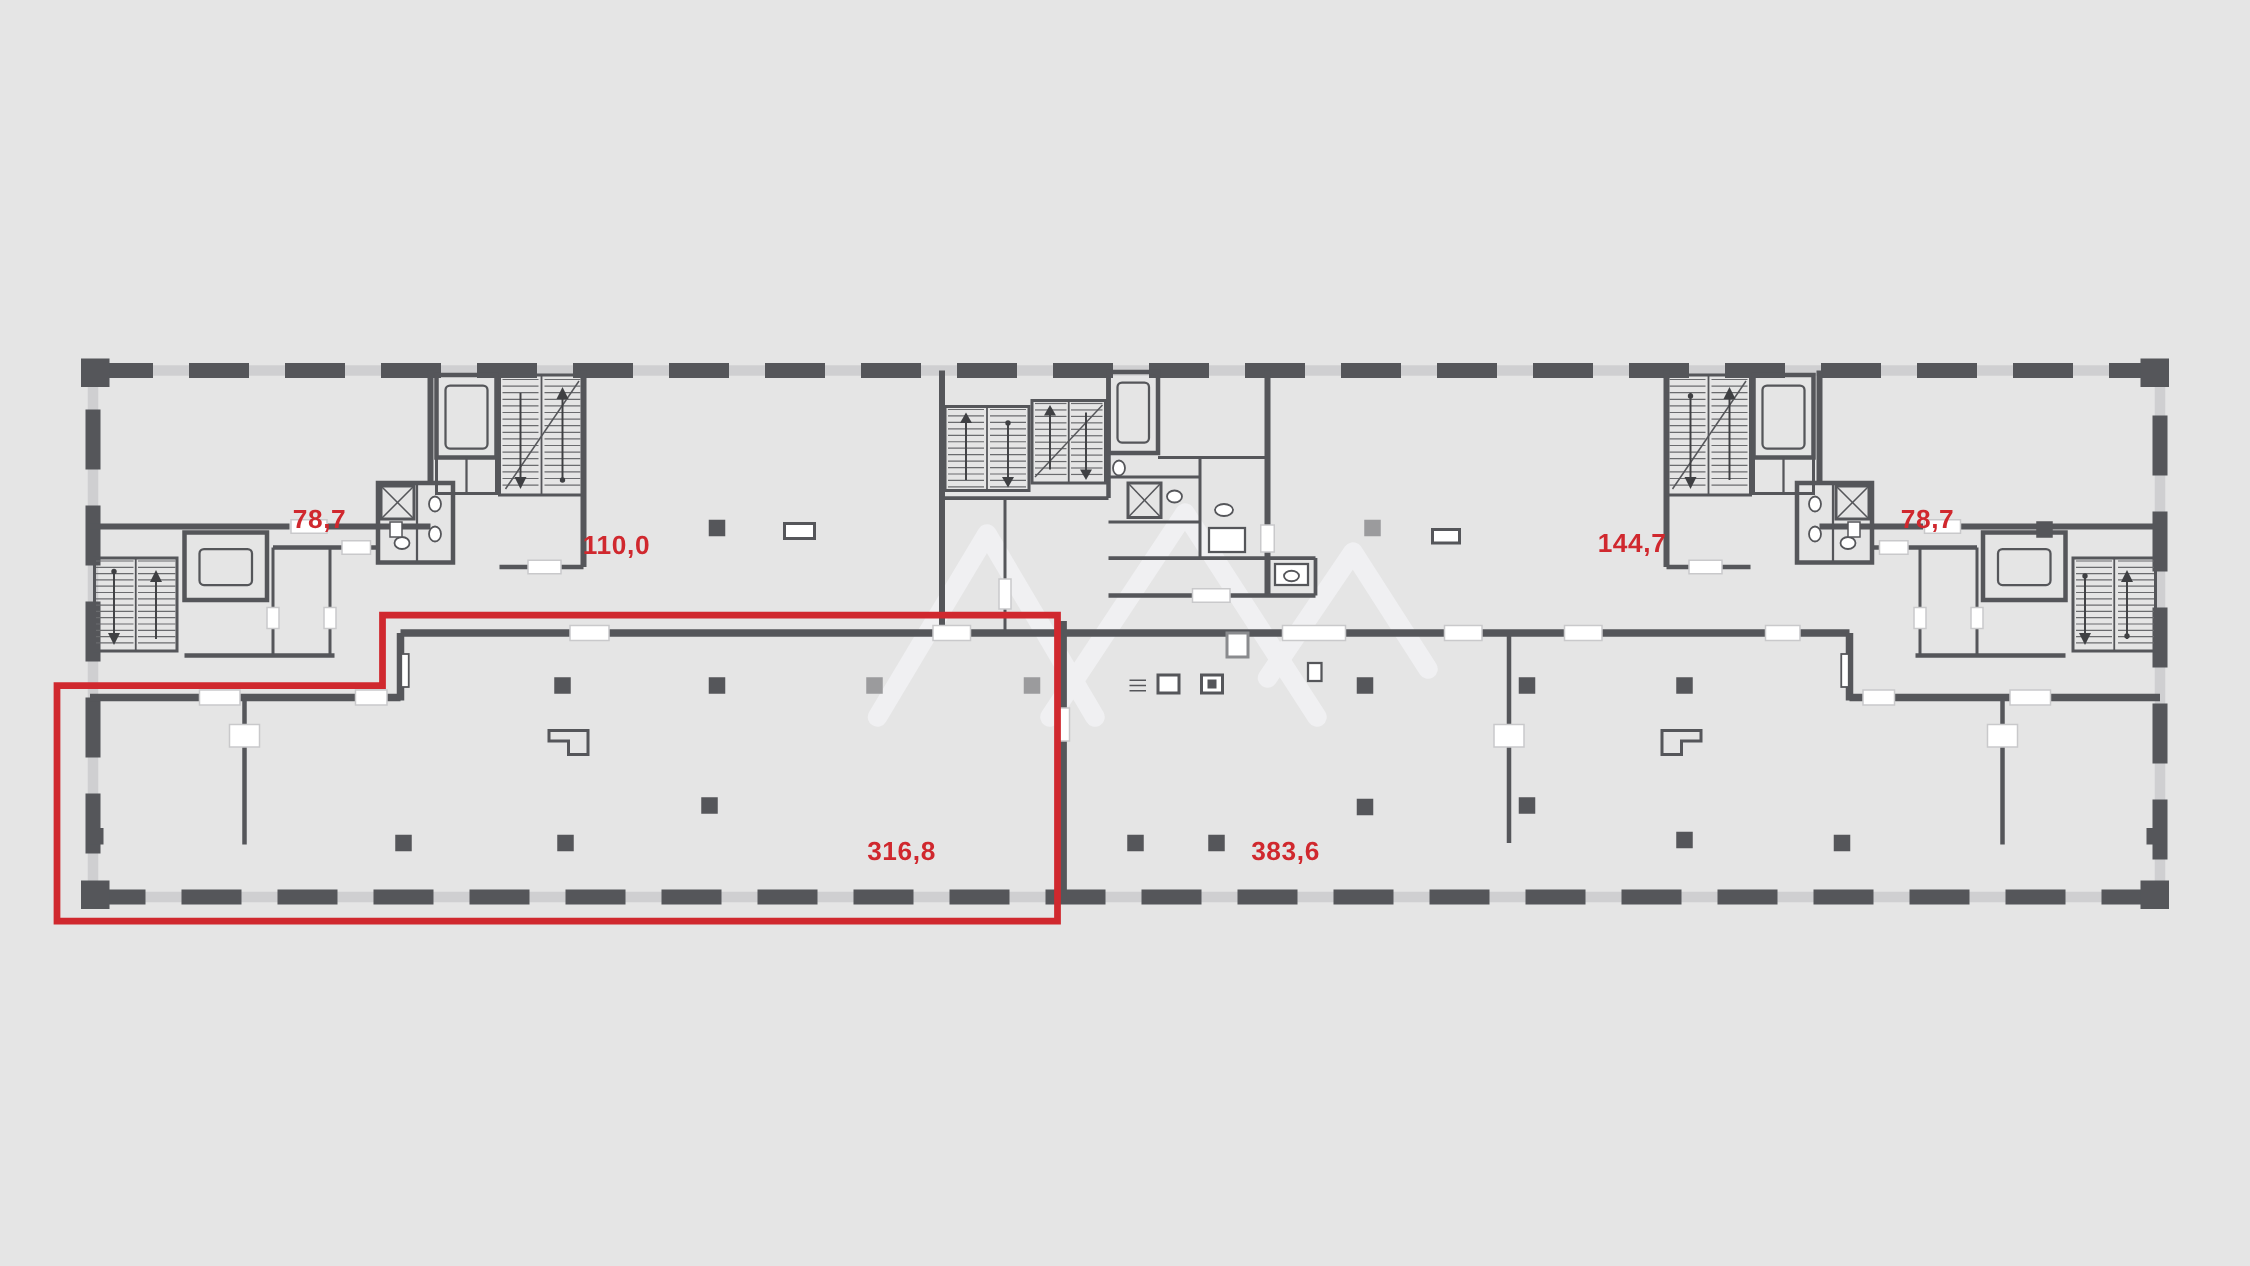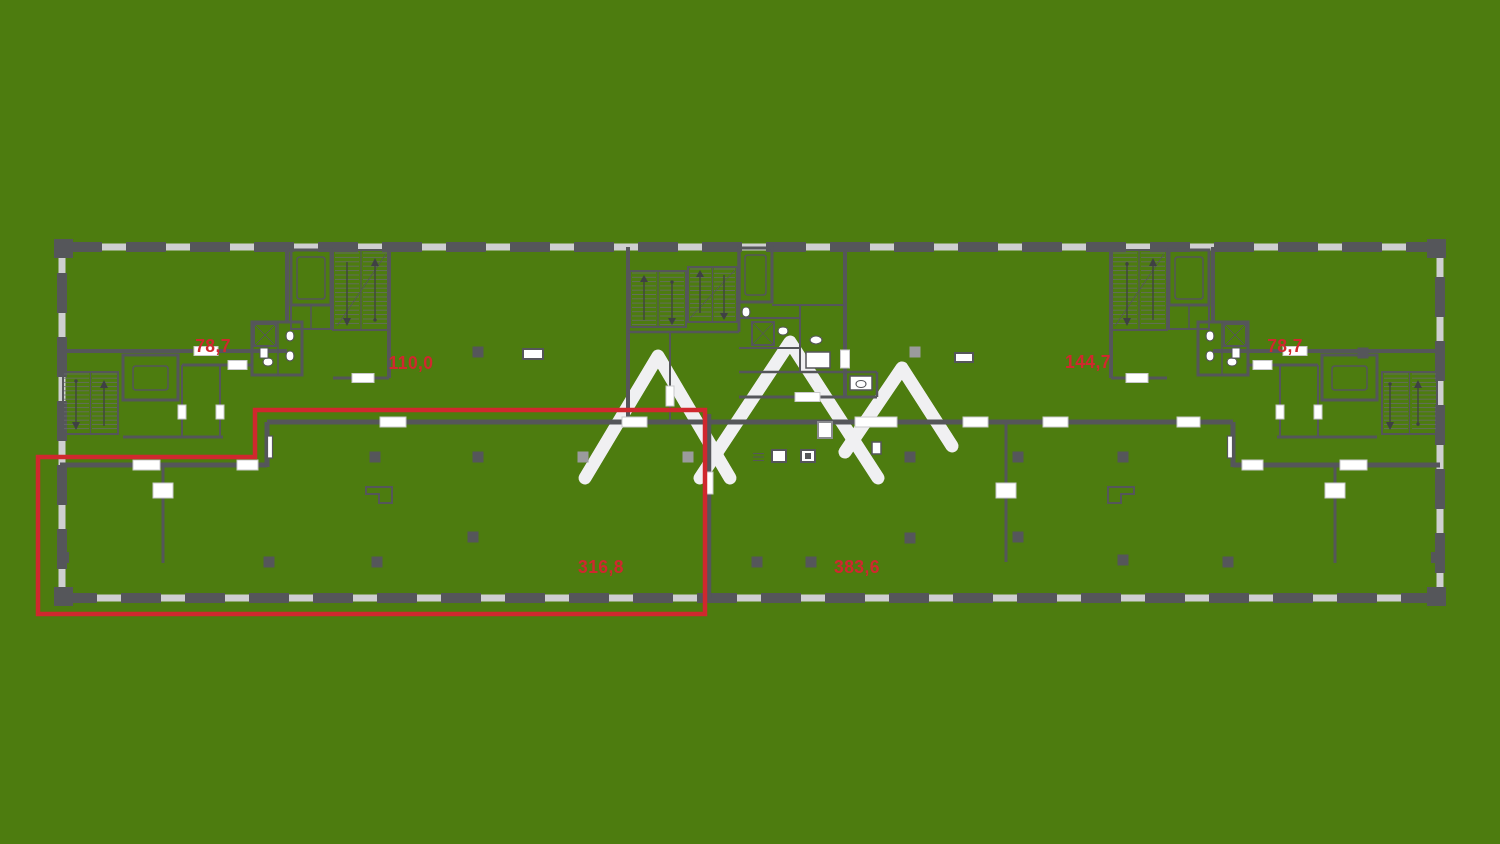--- a/index.html
+++ b/index.html
@@ -1,17 +1,17 @@
 <!DOCTYPE html>
 <html><head>
 <meta charset="utf-8">
 <style>
   html,body{margin:0;padding:0;background:#ffffff;}
   body{font-family:"Liberation Sans", sans-serif;}
-  .stage{position:relative;width:1500px;height:844px;background:#4d7c0f;overflow:hidden;}
+  .stage{position:relative;width:1500px;height:844px;background:#e5e5e5;overflow:hidden;}
   .stage svg{position:absolute;left:0;top:0;}
   .wall{stroke:#55565a;fill:none;stroke-linecap:butt;}
   .wall-fill{fill:#55565a;stroke:none;}
   .win{fill:#ffffff;stroke:#c9c9cb;stroke-width:1;}
   .fixture{stroke:#55565a;fill:#ffffff;}
   .tread{stroke:#6a6b6e;stroke-width:0.8;}
   .arrow{stroke:#3f4043;stroke-width:1.3;fill:none;}
   .arrow-head{fill:#3f4043;stroke:none;}
   .col-dark{fill:#55565a;}
   .col-gray{fill:#9b9b9d;}

